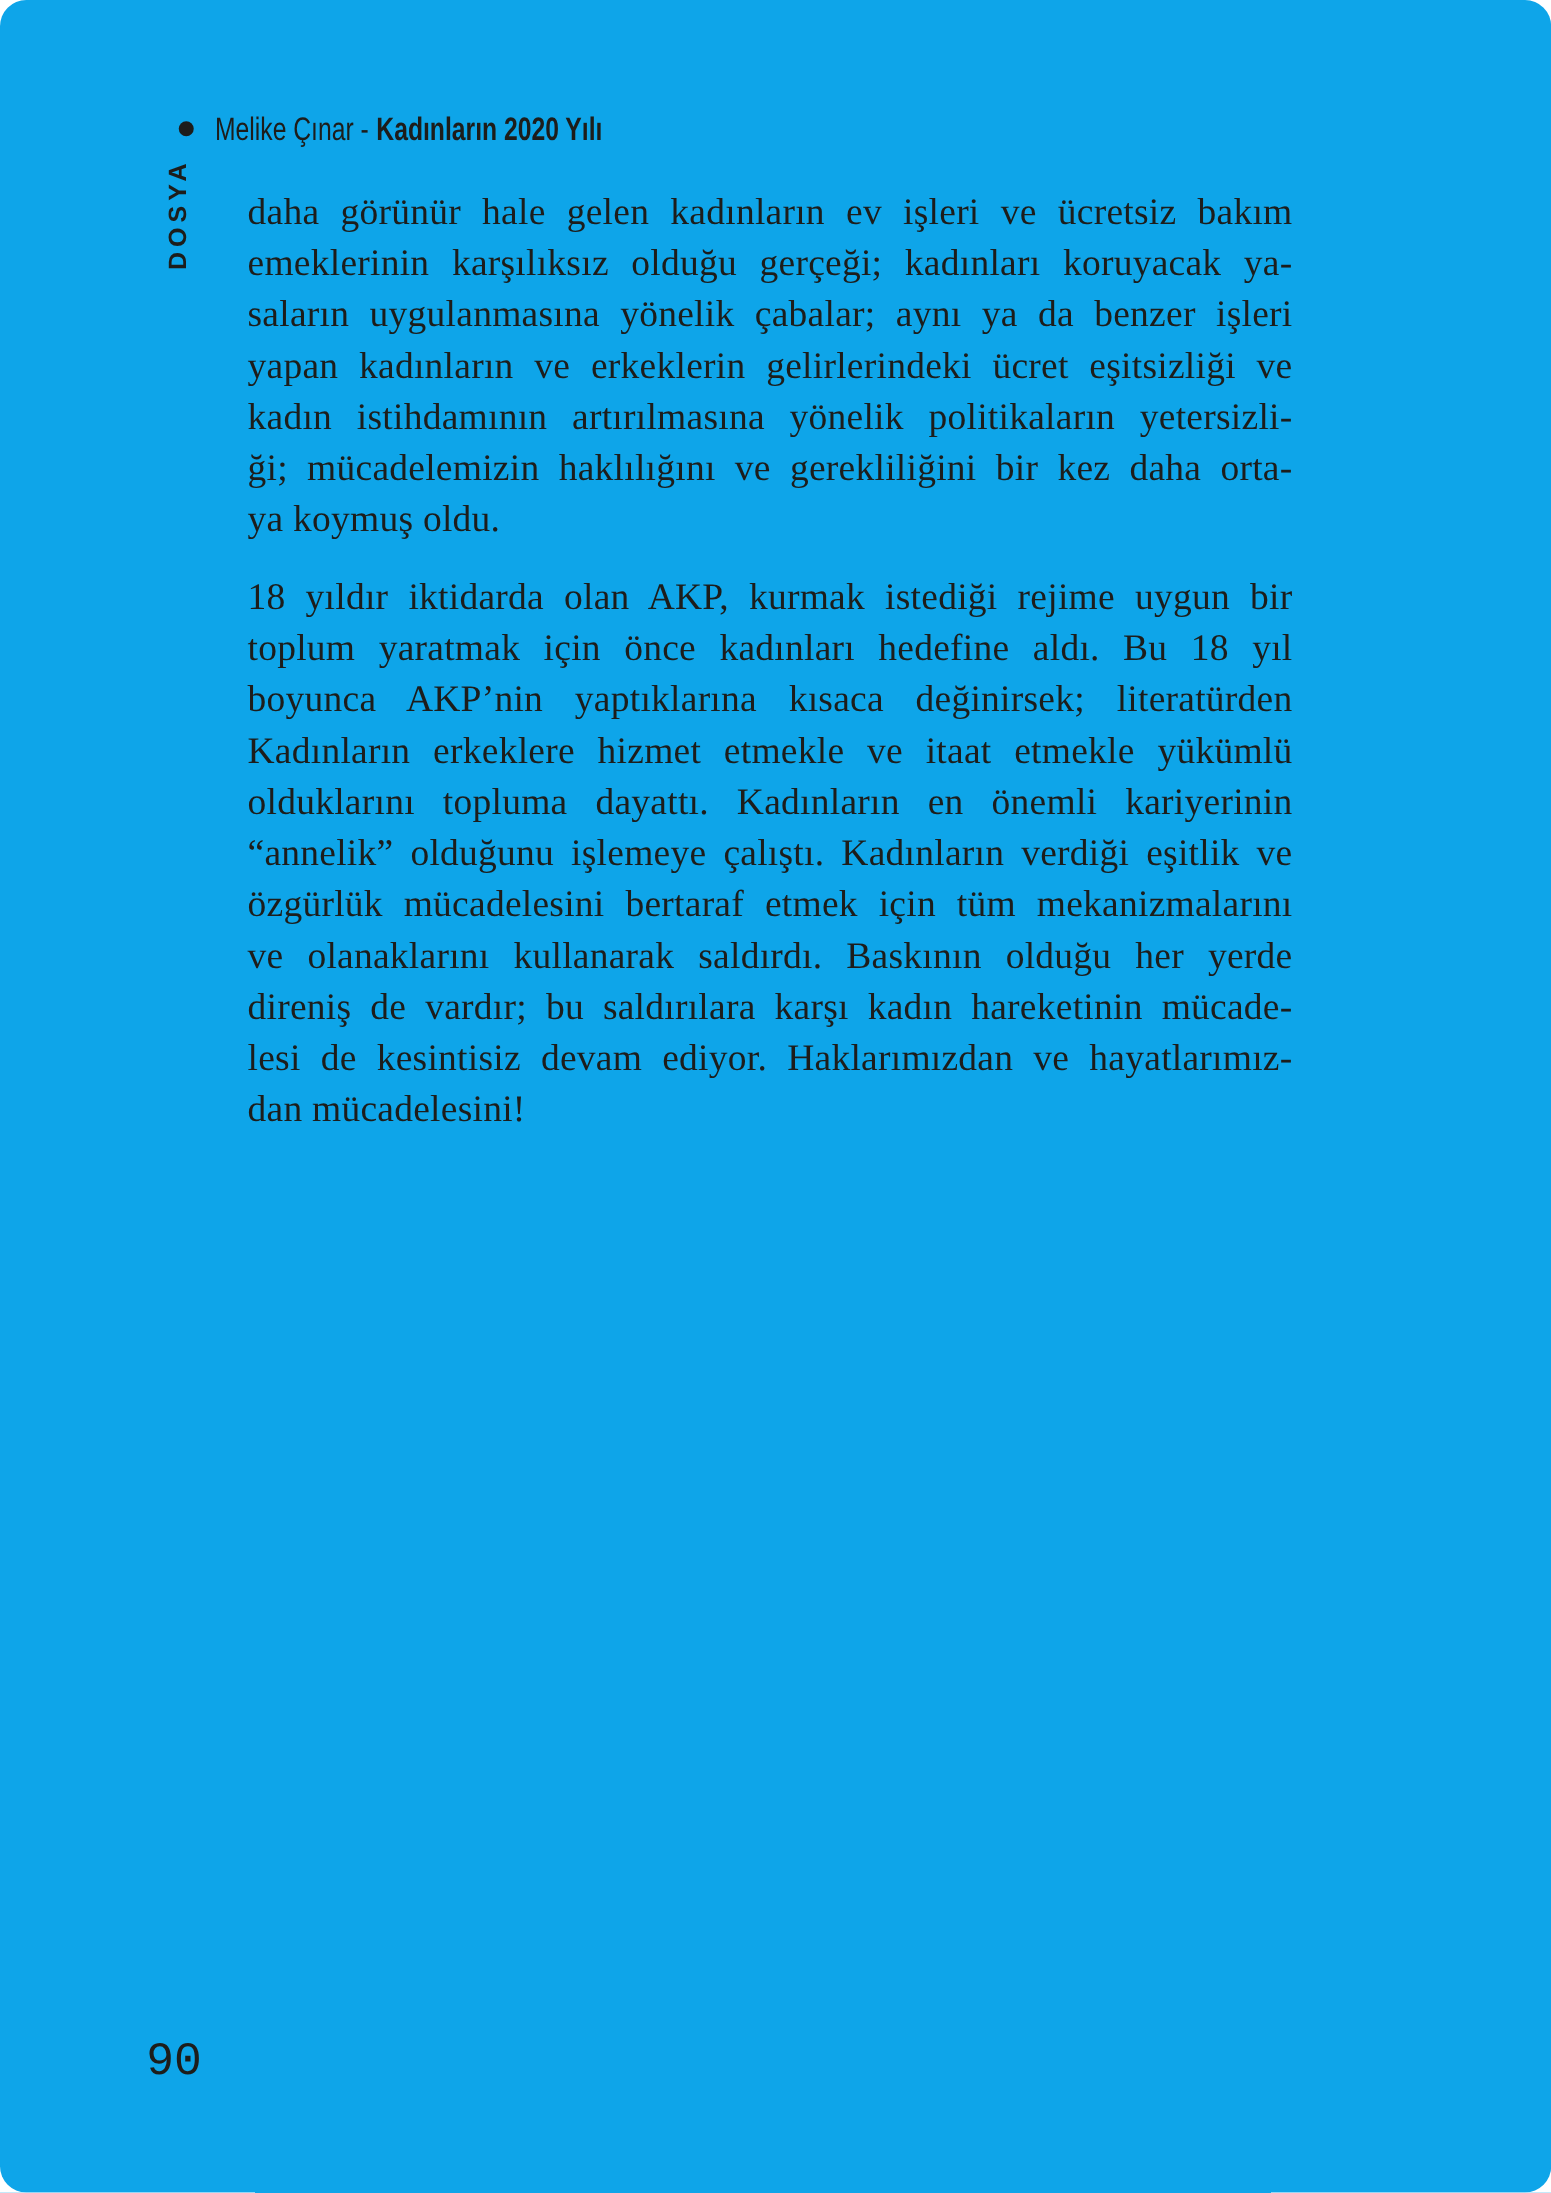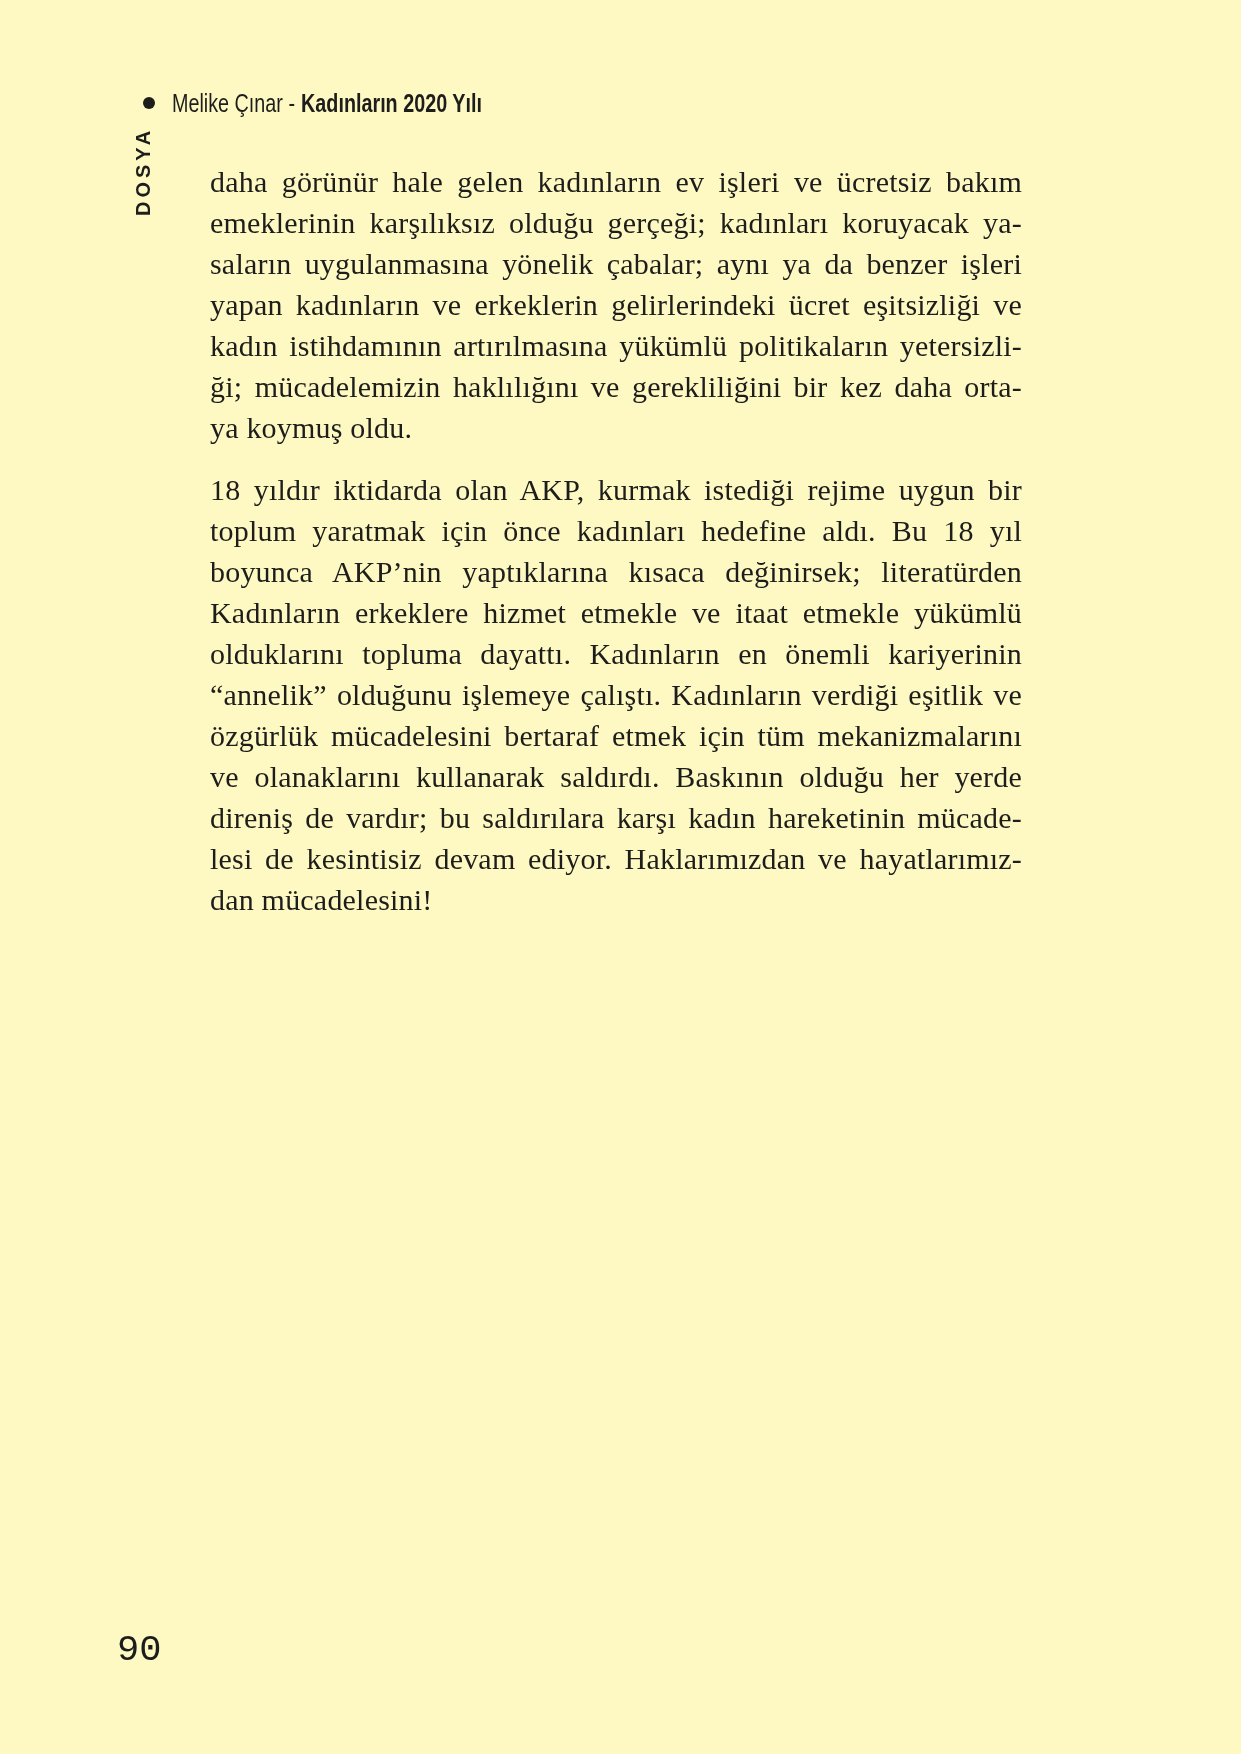--- a/index.html
+++ b/index.html
@@ -4,24 +4,25 @@
 <style>
   html, body {
     margin: 0;
     padding: 0;
     background: #ffffff;
   }
   .page {
     position: relative;
     width: 1241px;
     height: 1754px;
-    background: #fef9c3;
+    background: #0ea5e9;
     overflow: hidden;
     font-family: "Liberation Serif", serif;
     color: #1d1d1b;
+    border-radius: 21px;
   }
 
   
   .header {
     position: absolute;
     left: 143px;
     top: 89px;
     display: flex;
     align-items: center;
     white-space: nowrap;
@@ -74,21 +75,21 @@
   
   .article {
     position: absolute;
     left: 198px;
     top: 149px;
     width: 836px;
     font-size: 30px;
     line-height: 41px;
     letter-spacing: 0.2px;
   }
-  .para { margin: 12px; font-family: Liberation Serif, serif; }
+  .para { margin: 0; font-family: Liberation Serif, serif; }
   .para + .para { margin-top: 21px; }
   .line {
     text-align: justify;
     text-align-last: justify;
   }
   .line.final {
     text-align-last: left;
   }
 
   
@@ -116,21 +117,21 @@
   </div>
 
   <div class="dosya">DOSYA</div>
 
   <div class="article" id="article">
       <div class="para">
         <div class="line">daha görünür hale gelen kadınların ev işleri ve ücretsiz bakım</div>
         <div class="line">emeklerinin karşılıksız olduğu gerçeği; kadınları koruyacak ya-</div>
         <div class="line">saların uygulanmasına yönelik çabalar; aynı ya da benzer işleri</div>
         <div class="line">yapan kadınların ve erkeklerin gelirlerindeki ücret eşitsizliği ve</div>
-        <div class="line">kadın istihdamının artırılmasına yükümlü politikaların yetersizli-</div>
+        <div class="line">kadın istihdamının artırılmasına yönelik politikaların yetersizli-</div>
         <div class="line">ği; mücadelemizin haklılığını ve gerekliliğini bir kez daha orta-</div>
         <div class="line final">ya koymuş oldu.</div>
       </div>
       <div class="para">
         <div class="line">18 yıldır iktidarda olan AKP, kurmak istediği rejime uygun bir</div>
         <div class="line">toplum yaratmak için önce kadınları hedefine aldı. Bu 18 yıl</div>
         <div class="line">boyunca AKP’nin yaptıklarına kısaca değinirsek; literatürden</div>
         <div class="line">Kadınların erkeklere hizmet etmekle ve itaat etmekle yükümlü</div>
         <div class="line">olduklarını topluma dayattı. Kadınların en önemli kariyerinin</div>
         <div class="line">“annelik” olduğunu işlemeye çalıştı. Kadınların verdiği eşitlik ve</div>

